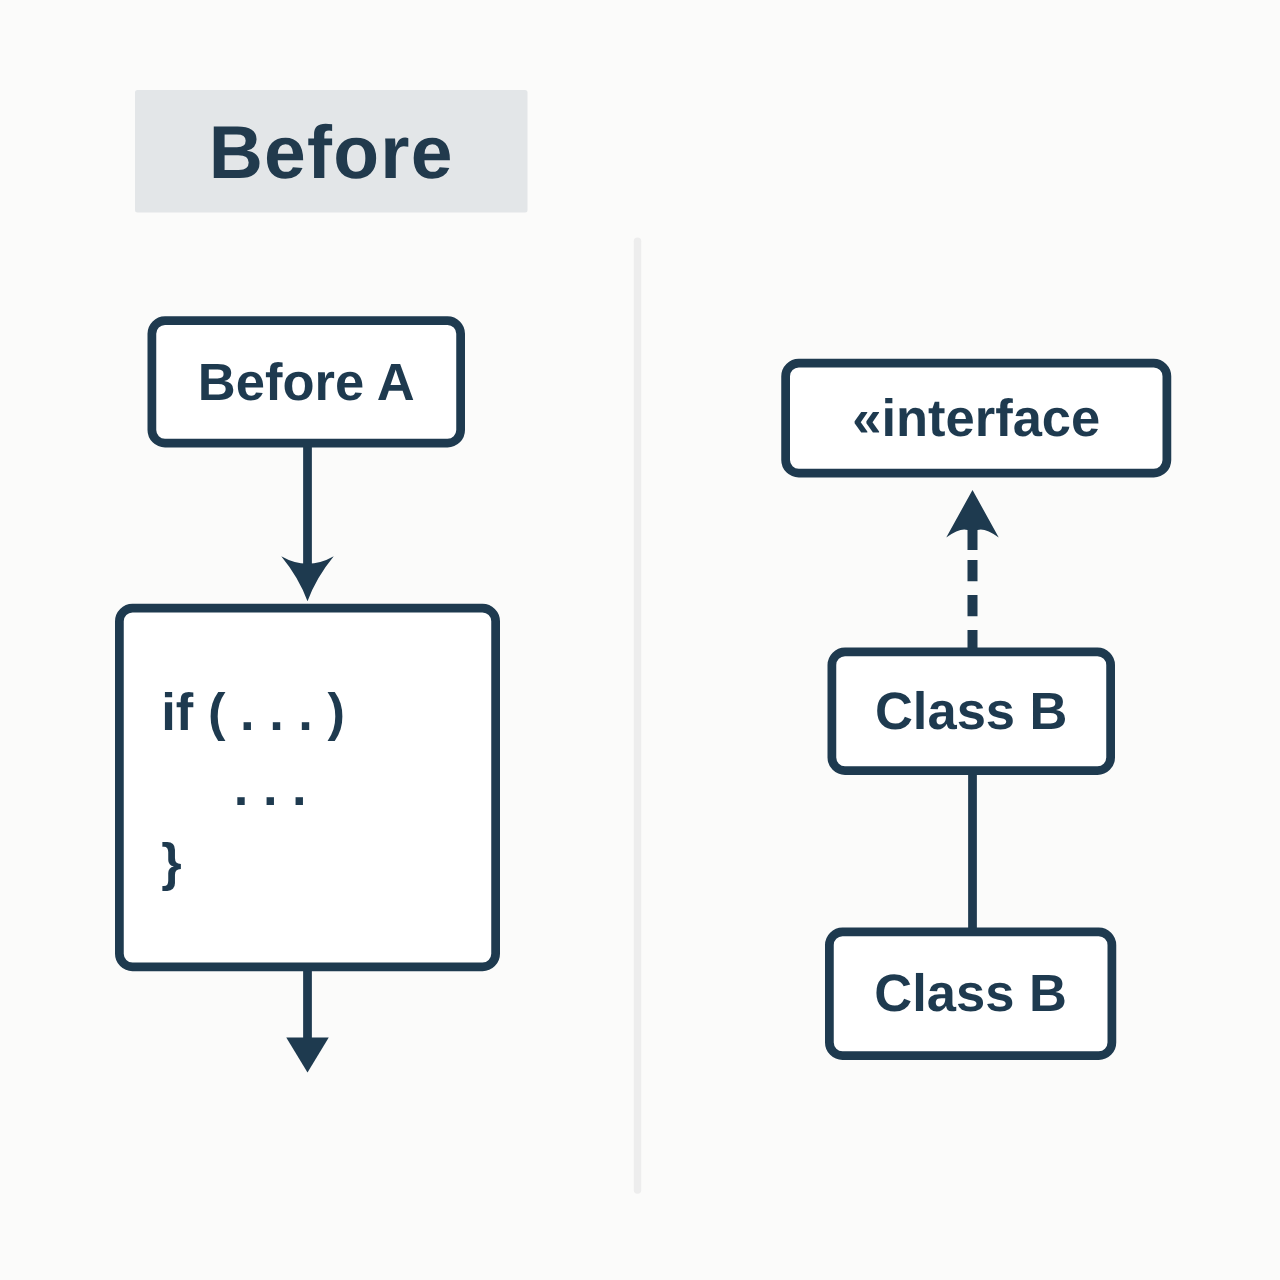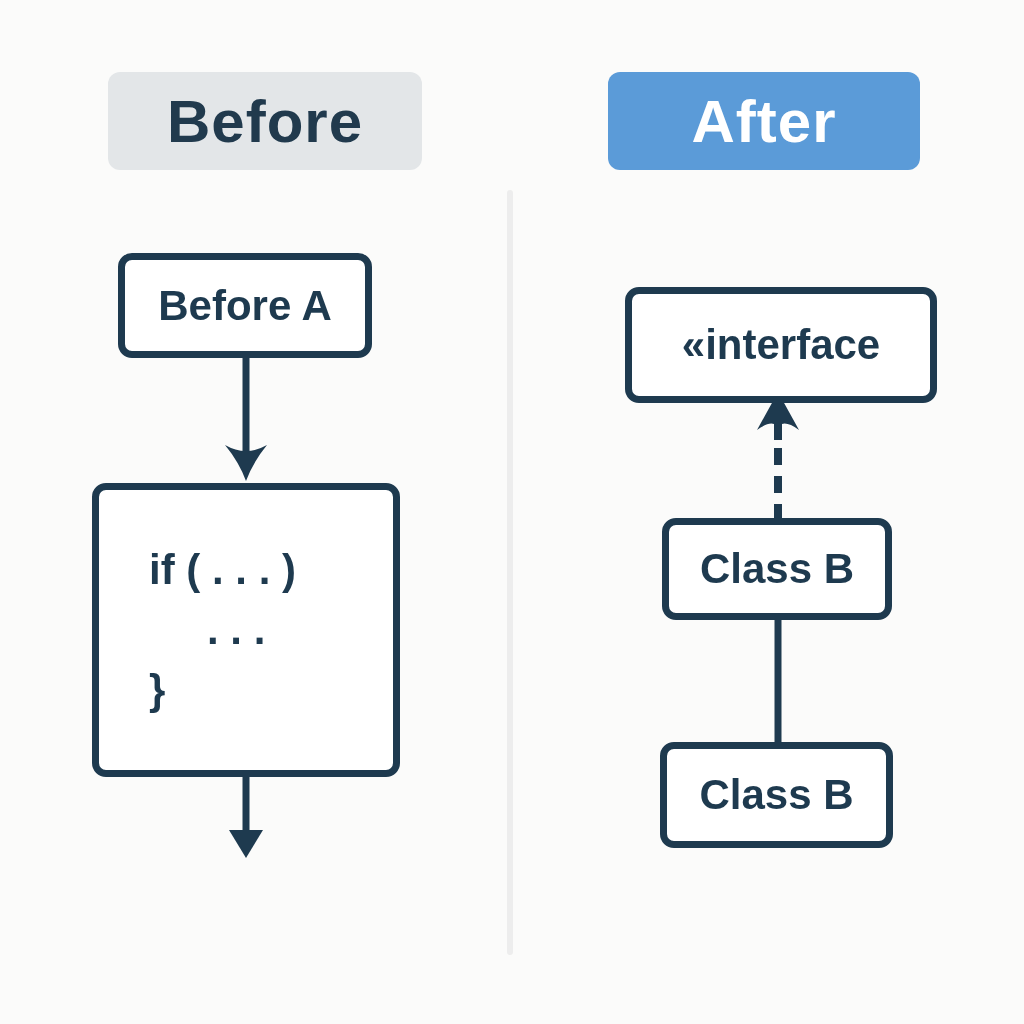--- a/index.html
+++ b/index.html
@@ -10,21 +10,21 @@
     font-family:"Liberation Sans","DejaVu Sans",sans-serif;
     overflow:hidden;
   }
   .divider{
     position:absolute;
     left:507px;top:190px;width:6px;height:765px;
     background:#ededed;border-radius:3px;
   }
   .header-badge{
     position:absolute;top:72px;height:98px;
-    border-radius:12px;
+    border-radius:2px;
     display:flex;align-items:center;justify-content:center;
     font-size:60px;font-weight:800;letter-spacing:1px;
   }
   .header-before{
     left:108px;width:314px;
     background:#e3e6e8;color:#213a4d;
   }
   .header-after{
     left:608px;width:312px;
     background:#5b9bd8;color:#ffffff;
@@ -36,25 +36,25 @@
     border-radius:14px;
     box-sizing:border-box;
     color:#1e3a4f;
     display:flex;align-items:center;justify-content:center;
     font-size:42px;font-weight:600;
   }
   .class-a{left:118px;top:253px;width:254px;height:105px;}
   .code-box{
     left:92px;top:483px;width:308px;height:294px;
     flex-direction:column;align-items:flex-start;justify-content:center;
-    padding-left:50px;font-size:42px;line-height:60px;
+    padding-left:30px;font-size:42px;line-height:60px;
   }
   .code-line{white-space:pre;}
   .code-line.indent{padding-left:58px;}
-  .iface{left:625px;top:287px;width:312px;height:116px;}
+  .iface{left:625px;top:287px;width:312px;height:95px;}
   .class-b-top{left:662px;top:518px;width:230px;height:102px;}
   .class-b-bottom{left:660px;top:742px;width:233px;height:106px;}
   svg.connectors{
     position:absolute;left:0;top:0;width:1024px;height:1024px;
     pointer-events:none;
   }
   .stroke{stroke:#1e3a4f;fill:none;}
   .fill{fill:#1e3a4f;stroke:none;}
 </style>
 </head>
@@ -82,23 +82,20 @@
     <g>
       <path class="stroke" stroke-width="7" d="M778 616 V744"></path>
     </g>
   </svg>
 
   <div class="divider"></div>
 
   <div class="header-badge header-before">
     <span>Before</span>
   </div>
-  <div class="header-badge header-after">
-    <span>After</span>
-  </div>
 
   <div class="node-box class-a">
     <span>Before A</span>
   </div>
 
   <div class="node-box code-box">
     <div class="code-line">if ( . . . )</div>
     <div class="code-line indent">. . .</div>
     <div class="code-line">}</div>
   </div>

